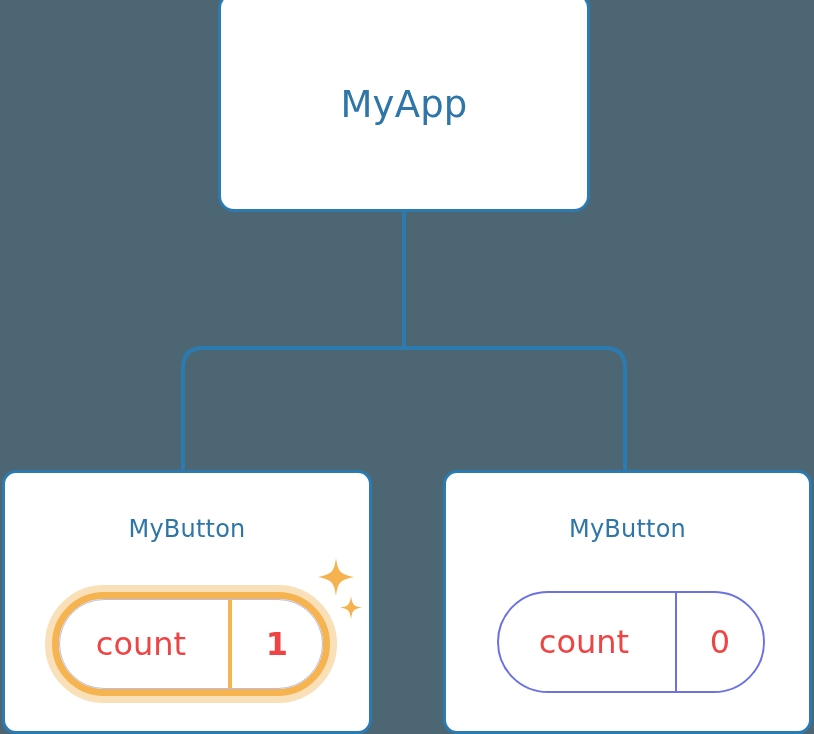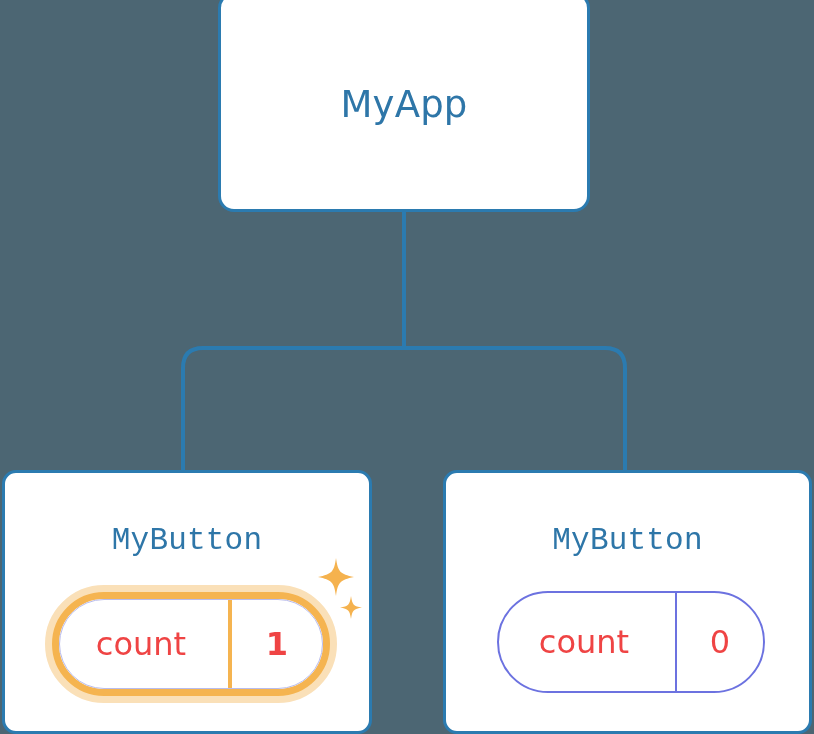--- a/index.html
+++ b/index.html
@@ -68,23 +68,22 @@
     font-weight: 400;
     letter-spacing: 0.2px;
     white-space: nowrap;
   }
   .node-root .node-title {
     top: 88px;
     font-size: 37px;
   }
   .node-left .node-title,
   .node-right .node-title {
-    top: 50px;
-    font-size: 31px;
-    font-family: Liberation Mono, monospace;
+    top: 42px;
+    font-size: 24px;
   }
 
   
   .state-pill {
     position: absolute;
     display: flex;
     align-items: stretch;
     box-sizing: border-box;
     border: 2px solid #6c72e0;
     border-radius: 999px;

